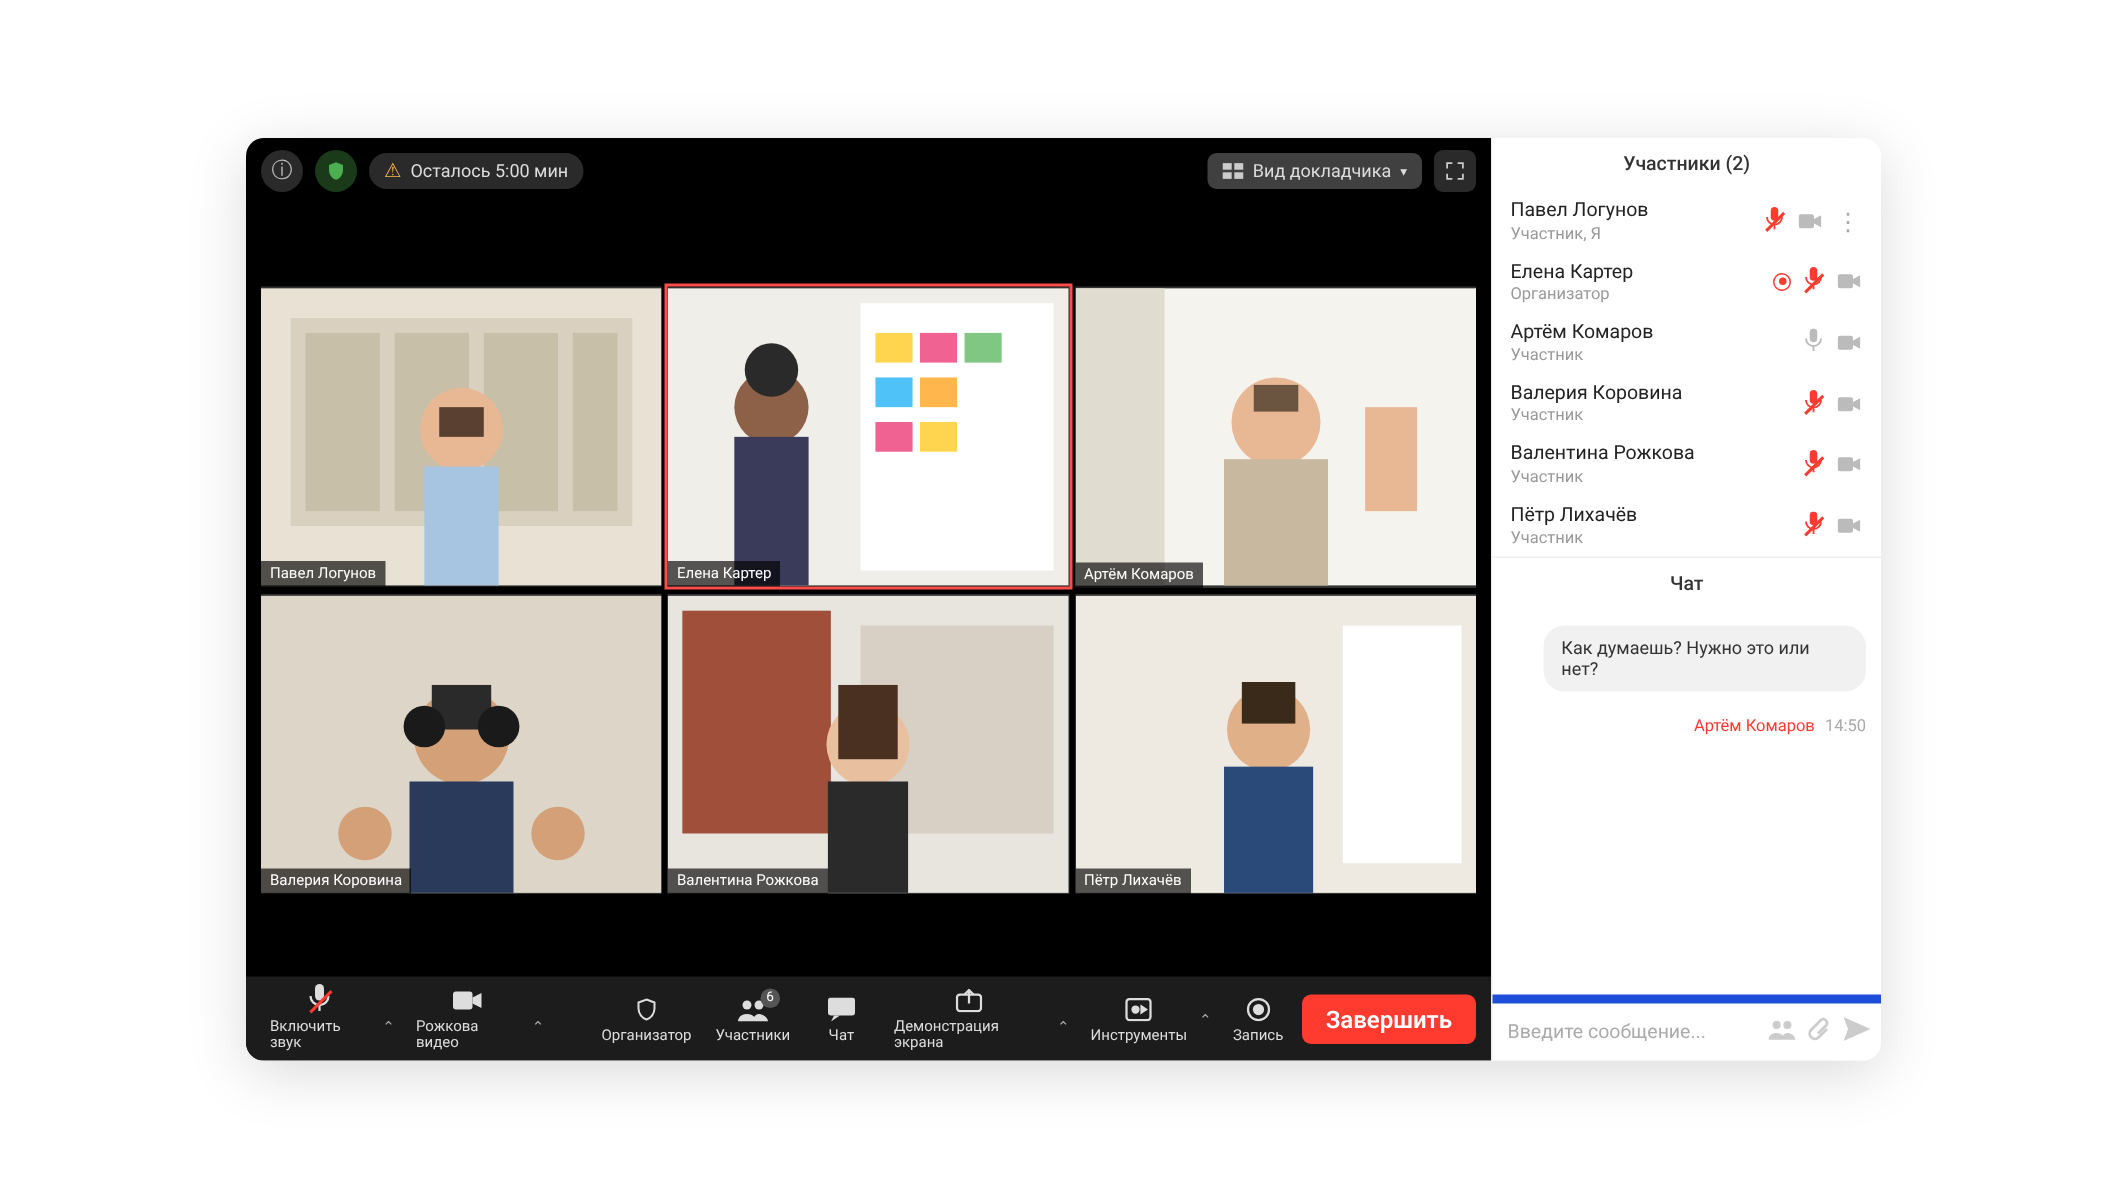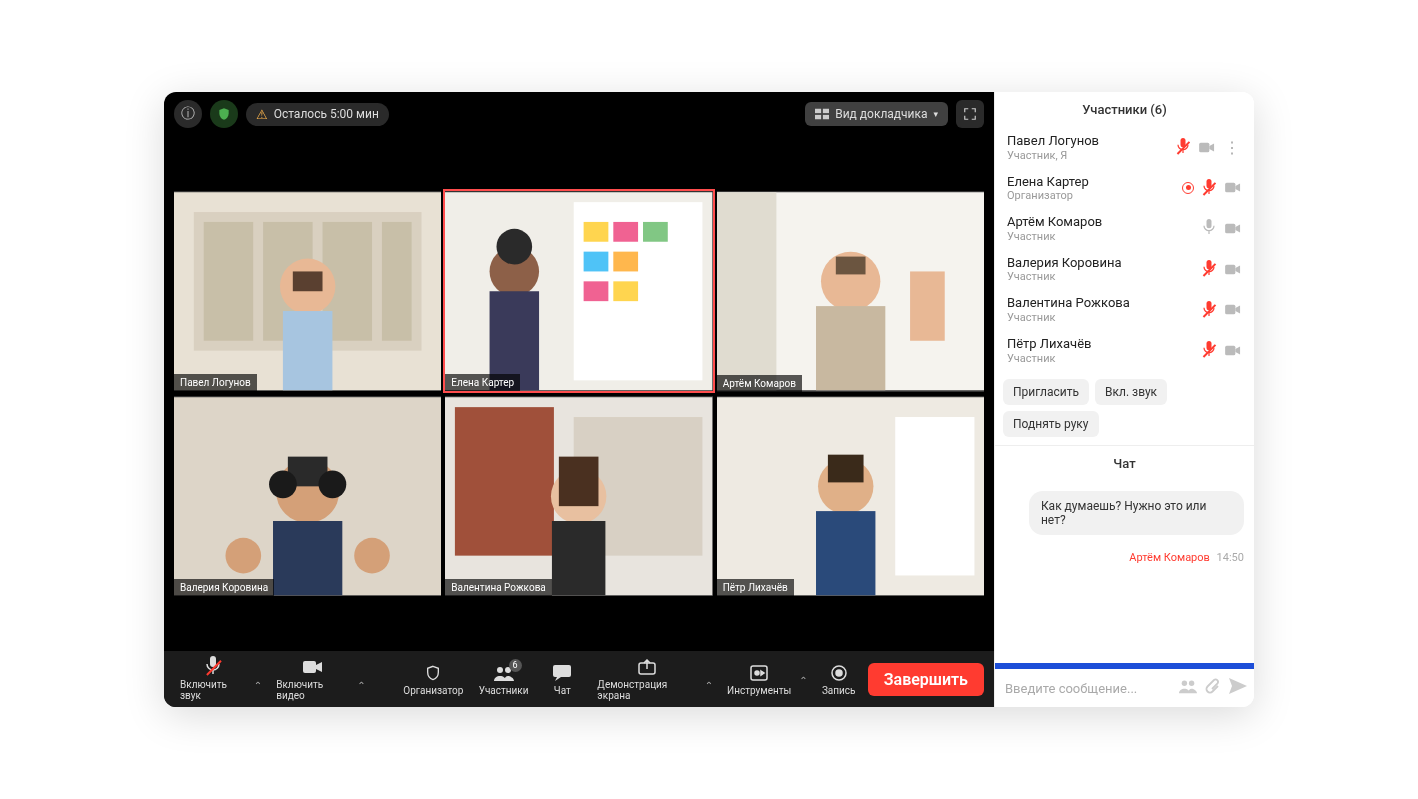--- a/index.html
+++ b/index.html
@@ -218,21 +218,21 @@
         <span class="caret">⌃</span>
       </div>
       <div class="with-caret">
         <div class="ctrl">
           <div class="ico">
               <svg width="20" height="14" viewBox="0 0 20 14" fill="#ddd">
                 <rect x="0" y="1" width="13" height="12" rx="2"></rect>
                 <path d="M13 5l6-3v10l-6-3z"></path>
               </svg>
             </div>
-          <span>Включить видео</span>
+          <span>Рожкова видео</span>
         </div>
         <span class="caret">⌃</span>
       </div>
       <div style="width:20px"></div>
       <div class="ctrl">
         <div class="ico">
             <svg width="16" height="18" viewBox="0 0 24 24" fill="none" stroke="#ddd" stroke-width="2">
               <path d="M12 2l8 3v6c0 5-3.4 9.5-8 11-4.6-1.5-8-6-8-11V5l8-3z"></path>
             </svg>
           </div>
@@ -290,21 +290,21 @@
               <circle cx="8" cy="8" r="3" fill="#ddd"></circle>
             </svg>
           </div>
         <span>Запись</span>
       </div>
       <button class="end-btn">Завершить</button>
     </div>
   </div>
 
   <div class="side">
-    <div class="panel-title">Участники (6)</div>
+    <div class="panel-title">Участники (2)</div>
     <div class="plist" id="plist">
         <div class="prow">
           <div class="pinfo">
             <div class="pname">Павел Логунов</div>
             <div class="prole">Участник, Я</div>
           </div>
           <div class="picons">
             <div class="pico muted">
               <span class="muted-mic"><svg width="12" height="15" viewBox="0 0 14 18" fill="currentColor">
                   <rect x="4" y="0" width="6" height="11" rx="3"></rect>
@@ -415,25 +415,20 @@
             </div>
             <div class="pico">
               <svg width="16" height="11" viewBox="0 0 20 14" fill="currentColor">
                 <rect x="0" y="1" width="13" height="12" rx="2"></rect>
                 <path d="M13 5l6-3v10l-6-3z"></path>
               </svg>
             </div>
           </div>
         </div>
       </div>
-    <div class="action-row">
-      <button class="chip">Пригласить</button>
-      <button class="chip">Вкл. звук</button>
-      <button class="chip">Поднять руку</button>
-    </div>
 
     <div class="chat-title">Чат</div>
     <div class="chat-body">
       <div class="bubble">Как думаешь? Нужно это или нет?</div>
       <div class="msg-meta">
         <span class="sender">Артём Комаров</span>
         <span class="time">14:50</span>
       </div>
     </div>
     <div class="chat-input-row">

